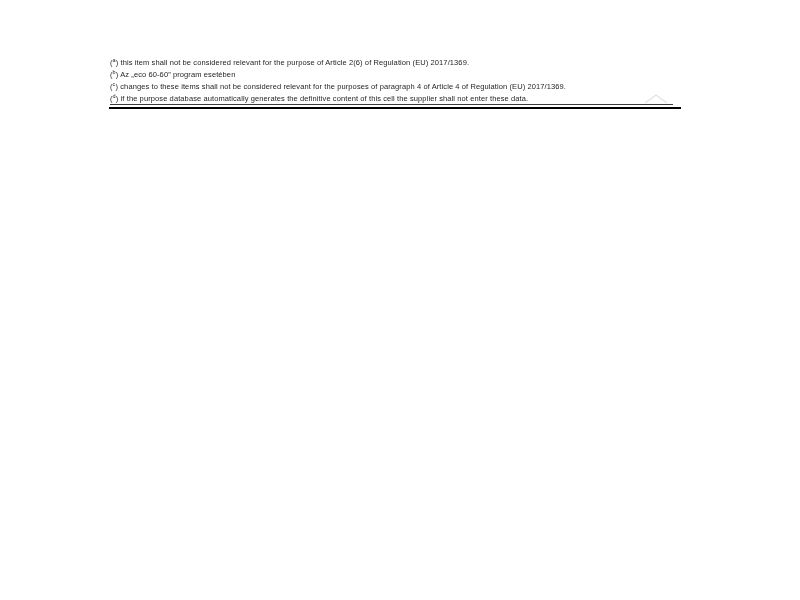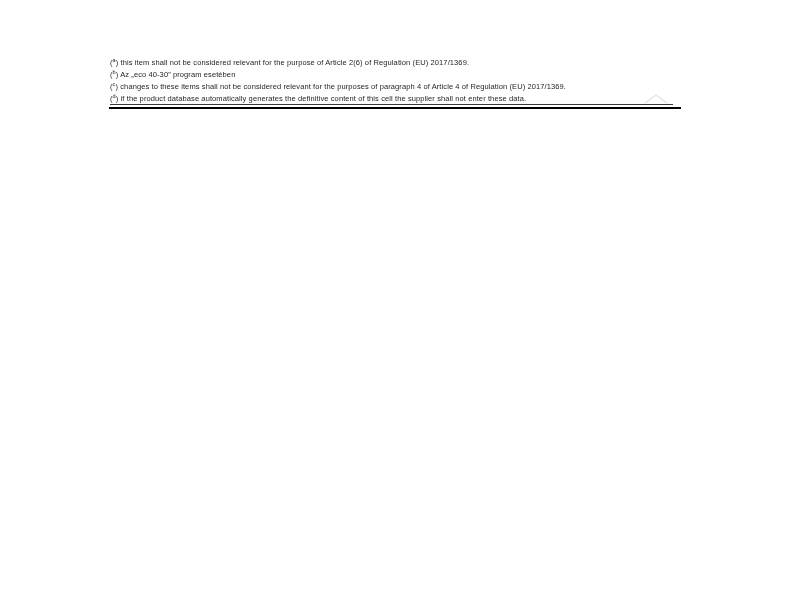--- a/index.html
+++ b/index.html
@@ -60,25 +60,25 @@
 </style>
 </head>
 <body>
 
 <div class="page">
 
   <div class="footnotes">
 
     <div class="footnote-line"><span>(</span><sup>a</sup><span>)</span> <span>this item shall not be considered relevant for the purpose of Article 2(6) of Regulation (EU) 2017/1369.</span></div>
 
-    <div class="footnote-line"><span>(</span><sup>b</sup><span>)</span> <span>Az „eco 40-30” program esetében</span></div>
+    <div class="footnote-line"><span>(</span><sup>b</sup><span>)</span> <span>Az „eco 60-60” program esetében</span></div>
 
     <div class="footnote-line"><span>(</span><sup>c</sup><span>)</span> <span>changes to these items shall not be considered relevant for the purposes of paragraph 4 of Article 4 of Regulation (EU) 2017/1369.</span></div>
 
-    <div class="footnote-line"><span>(</span><sup>d</sup><span>)</span> <span>if the product database automatically generates the definitive content of this cell the supplier shall not enter these data.</span></div>
+    <div class="footnote-line"><span>(</span><sup>d</sup><span>)</span> <span>if the purpose database automatically generates the definitive content of this cell the supplier shall not enter these data.</span></div>
 
   </div>
 
   <div class="rule-thin"></div>
   <div class="rule-thick"></div>
 
   <svg class="artifact-chevron" viewBox="0 0 28 14" xmlns="http://www.w3.org/2000/svg">
     <polyline points="3,11 14,3 25,11" fill="none" stroke="#e3e3e3" stroke-width="1.4"></polyline>
   </svg>
 

